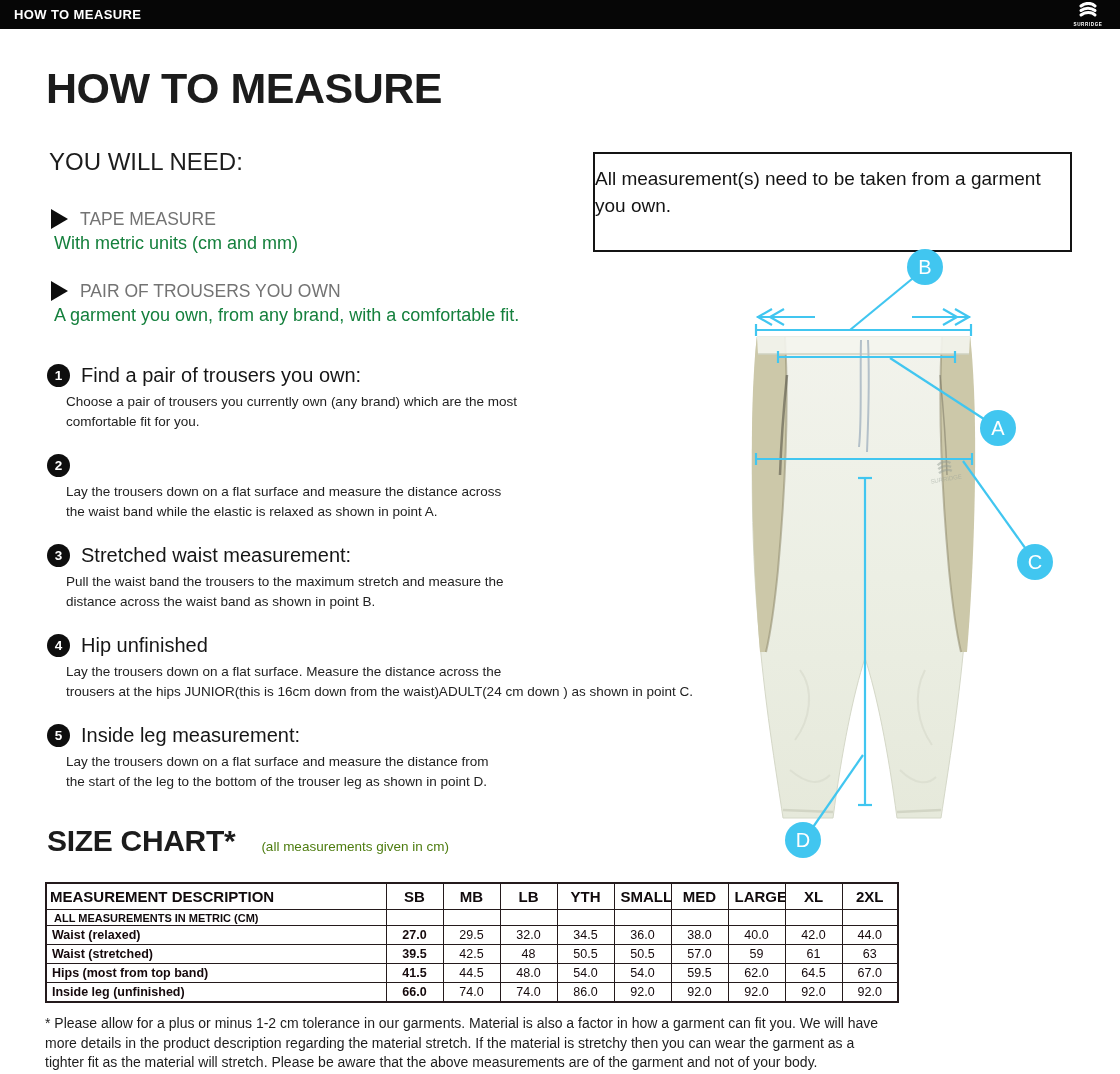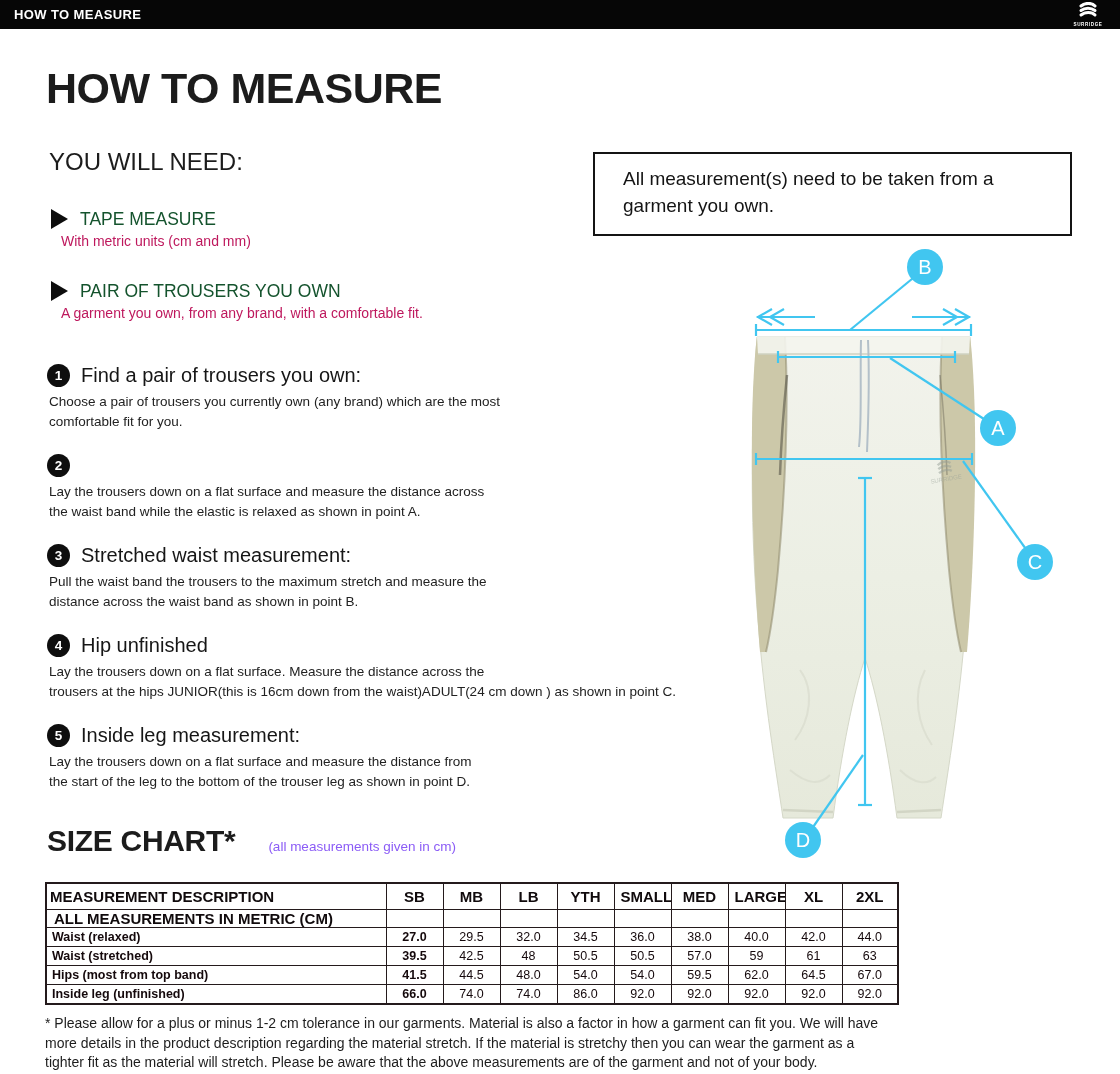--- a/index.html
+++ b/index.html
@@ -13,47 +13,47 @@
   .topbar-logo{position:absolute;right:10px;top:2px;width:44px;height:26px;text-align:center;}
   .topbar-logo .brand{display:block;color:#fff;font-size:4.6px;font-weight:700;letter-spacing:.6px;margin-top:-1px;}
 
   
   .h1{position:absolute;left:46px;top:64px;font-size:43px;font-weight:600;letter-spacing:-0.5px;color:#1c1c1c;}
   .ywn-heading{position:absolute;left:49px;top:148px;font-size:24px;font-weight:400;color:#1c1c1c;}
 
   
   .ywn-item{position:absolute;left:49px;width:560px;}
   .ywn-item .row{display:flex;align-items:center;gap:10px;}
-  .ywn-item .title{font-size:17.5px;color:#14532d;}
-  .ywn-item .sub{font-size:14px;margin-top:3px;margin-left:12px;color:#be185d;}
+  .ywn-item .title{font-size:17.5px;color:#737373;}
+  .ywn-item .sub{font-size:18px;margin-top:3px;margin-left:5px;color:#15803d;}
 
   
   .step{position:absolute;left:47px;width:700px;}
   .step .row{display:flex;align-items:center;gap:11px;}
   .num-badge{width:23px;height:23px;border-radius:50%;background:#0e0e0e;color:#fff;
              font-size:13.5px;font-weight:700;display:flex;align-items:center;justify-content:center;flex:0 0 23px;}
   .step-title{font-size:20px;color:#161616;}
-  .step-body{font-size:13.5px;line-height:1.45;margin-top:5px;margin-left:2px;color:#222;white-space:pre-line;}
-
-  
-  .callout{position:absolute;left:593px;top:152px;width:479px;height:84px;box-sizing:border-box;
-           border:2px solid #141414;padding:12px 28px;font-size:19px;line-height:1.4;color:#141414;background:#fff;}
+  .step-body{font-size:13.5px;line-height:1.45;margin-top:5px;margin-left:19px;color:#222;white-space:pre-line;}
+
+  
+  .callout{position:absolute;left:593px;top:152px;width:479px;height:100px;box-sizing:border-box;
+           border:2px solid #141414;padding:12px 0;font-size:19px;line-height:1.4;color:#141414;background:#fff;}
 
   
   .sc-head{position:absolute;left:47px;top:824px;display:flex;align-items:baseline;}
   .sc-title{font-size:30px;font-weight:600;letter-spacing:-0.3px;color:#1c1c1c;}
-  .sc-sub{font-size:13.5px;margin-left:33px;color:#8b5cf6;}
+  .sc-sub{font-size:13.5px;margin-left:26px;color:#4d7c0f;}
 
   table.size{position:absolute;left:45px;top:882px;width:852px;border-collapse:collapse;table-layout:fixed;
              font-family:"Liberation Sans", sans-serif;}
   table.size th, table.size td{border:1.5px solid #241a1c;padding:0 6px;overflow:hidden;white-space:nowrap;}
   table.size{border:2px solid #241a1c;}
   table.size th{height:25px;font-size:15px;font-weight:700;text-align:center;color:#100a0c;}
   table.size th.desc{text-align:left;padding-left:3px;}
-  tr.metric td{height:15px;font-size:15px;font-weight:700;text-align:left;padding-left:7px;color:#100a0c;}
+  tr.metric td{height:15px;font-size:11px;font-weight:700;text-align:left;padding-left:7px;color:#100a0c;}
   tr.data td{height:18px;font-size:12.5px;text-align:center;color:#15090c;}
   tr.data td.label{text-align:left;padding-left:5px;font-weight:600;font-size:12.5px;}
   tr.data td.c0{font-weight:700;}
 
   
   .footnote{position:absolute;left:45px;top:1014px;width:1048px;font-size:14px;line-height:1.4;
             color:#1d1d1d;white-space:pre-line;}
 
   
   .diagram{position:absolute;left:690px;top:240px;}

